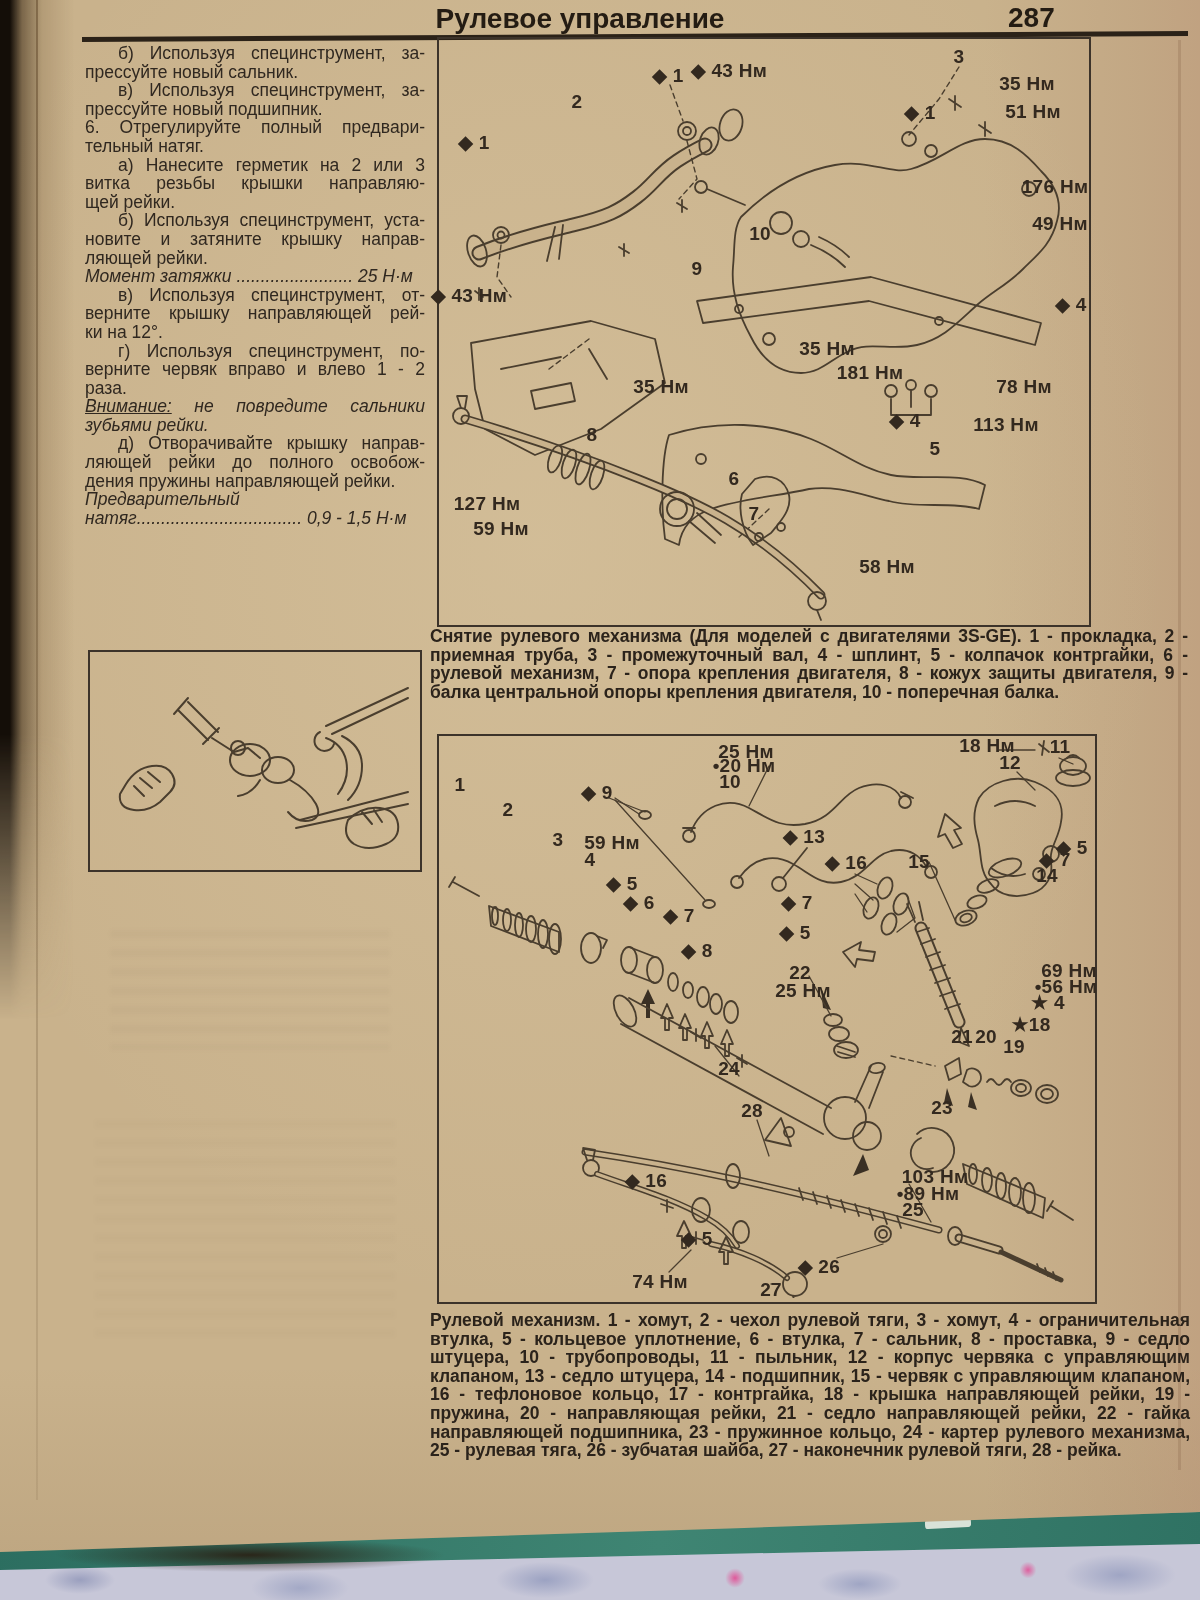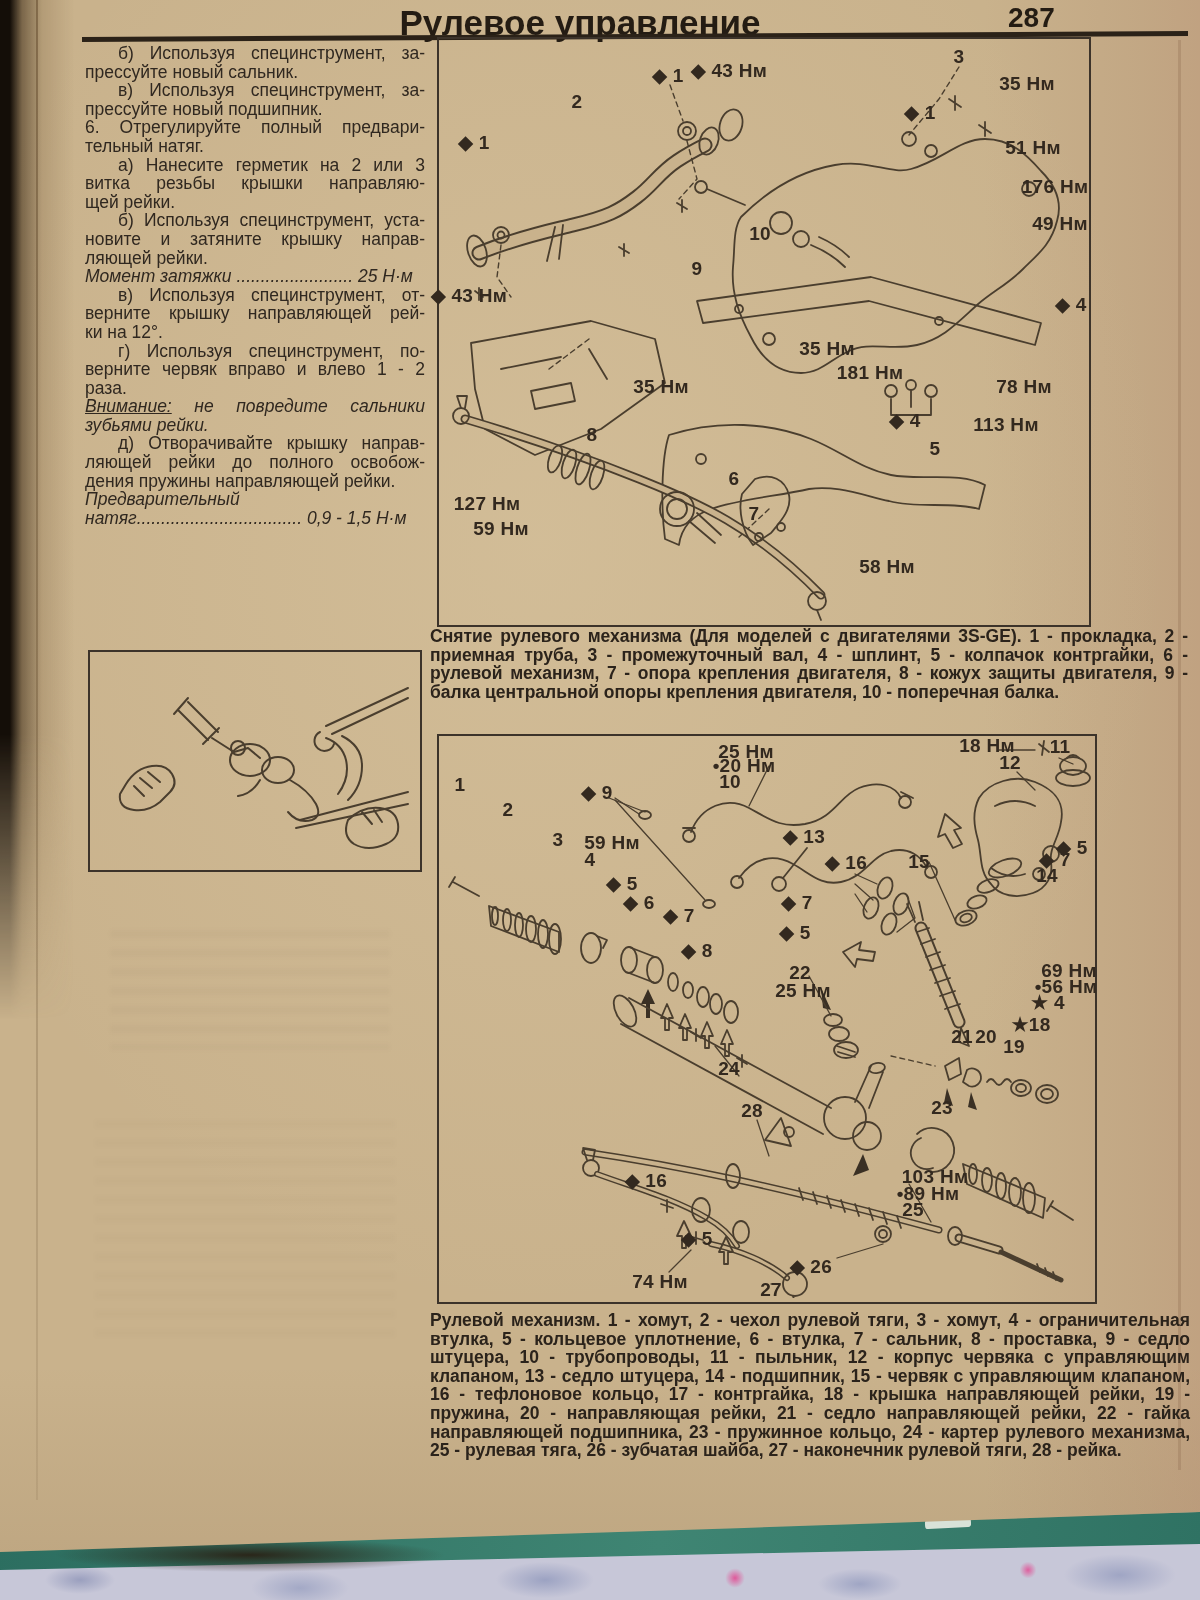--- a/index.html
+++ b/index.html
@@ -33,21 +33,21 @@
       #c9b28c;
     clip-path:polygon(0 0,1200px 0,1200px 1512px,62% 1528px,0 1552px);}
   .spine{left:0;top:0;width:78px;height:1020px;
     background:linear-gradient(to right,#140e08 0,#140e08 10px,rgba(70,52,30,.6) 22px,rgba(130,104,70,.3) 42px,rgba(0,0,0,0) 74px);
     -webkit-mask-image:linear-gradient(to bottom,#000 72%,transparent 100%);
             mask-image:linear-gradient(to bottom,#000 72%,transparent 100%);}
   .crease{left:36px;top:0;width:2px;height:1500px;background:linear-gradient(to bottom,rgba(86,62,34,.45),rgba(86,62,34,.1));}
   .page-edge-r{left:1178px;top:40px;width:3px;height:1430px;background:rgba(150,115,85,.35);}
 
   
-  .hdr-title{left:390px;top:3px;width:380px;text-align:center;font-size:35px;font-weight:700;color:#241c13;}
+  .hdr-title{left:390px;top:3px;width:380px;text-align:center;font-size:28px;font-weight:700;color:#241c13;}
   .hdr-num{left:1008px;top:2px;width:80px;font-size:28px;font-weight:700;color:#241c13;}
   .hdr-rule{left:82px;top:34px;width:1106px;height:5px;background:#2b2218;transform:rotate(-.3deg);}
 
   
   .leftcol{left:85px;top:44px;width:340px;font-size:17.5px;line-height:18.6px;color:#302820;}
   .para{margin:0;}
   .line{text-align:left;}
   .jl{text-align:justify;text-align-last:justify;}
   .p-step .line:first-child{text-indent:33px;}
   .p-spec{font-style:italic;}
@@ -287,21 +287,21 @@
   <div>
 
   <div class="dlabel" style="left: 229px; top: 36px;">◆ 1</div>
       <div class="dlabel" style="left: 290px; top: 31px;">◆ 43 Нм</div>
       <div class="dlabel" style="left: 138px; top: 63px;">2</div>
       <div class="dlabel" style="left: 35px; top: 103px;">◆ 1</div>
       <div class="dlabel" style="left: 30px; top: 256px;">◆ 43 Нм</div>
       <div class="dlabel" style="left: 520px; top: 18px;">3</div>
       <div class="dlabel" style="left: 588px; top: 45px;">35 Нм</div>
       <div class="dlabel" style="left: 481px; top: 73px;">◆ 1</div>
-      <div class="dlabel" style="left: 594px; top: 73px; margin-top: 36px;">51 Нм</div>
+      <div class="dlabel" style="left: 594px; top: 73px;">51 Нм</div>
       <div class="dlabel" style="left: 616px; top: 148px;">176 Нм</div>
       <div class="dlabel" style="left: 621px; top: 185px;">49 Нм</div>
       <div class="dlabel" style="left: 321px; top: 195px;">10</div>
       <div class="dlabel" style="left: 258px; top: 230px;">9</div>
       <div class="dlabel" style="left: 632px; top: 265px;">◆ 4</div>
       <div class="dlabel" style="left: 388px; top: 310px;">35 Нм</div>
       <div class="dlabel" style="left: 431px; top: 334px;">181 Нм</div>
       <div class="dlabel" style="left: 585px; top: 348px;">78 Нм</div>
       <div class="dlabel" style="left: 466px; top: 381px;">◆ 4</div>
       <div class="dlabel" style="left: 567px; top: 386px;">113 Нм</div>
@@ -517,21 +517,21 @@
       <div class="dlabel" style="left: 523px; top: 301px;">21</div>
       <div class="dlabel" style="left: 547px; top: 301px;">20</div>
       <div class="dlabel" style="left: 575px; top: 311px;">19</div>
       <div class="dlabel" style="left: 290px; top: 333px;">24</div>
       <div class="dlabel" style="left: 503px; top: 372px;">23</div>
       <div class="dlabel" style="left: 313px; top: 375px;">28</div>
       <div class="dlabel" style="left: 207px; top: 444px;">◆ 16</div>
       <div class="dlabel" style="left: 258px; top: 502px;">◆ 5</div>
       <div class="dlabel" style="left: 221px; top: 546px;">74 Нм</div>
       <div class="dlabel" style="left: 332px; top: 554px;">27</div>
-      <div class="dlabel" style="left: 372px; top: 530px;">◆ 26</div>
+      <div class="dlabel" style="left: 380px; top: 530px;">◆ 26</div>
       <div class="dlabel" style="left: 496px; top: 441px;">103 Нм</div>
       <div class="dlabel" style="left: 489px; top: 458px;">•89 Нм</div>
       <div class="dlabel" style="left: 474px; top: 474px;">25</div>
     </div>
 </div>
 
 <div class="abs cap cap2">Рулевой механизм. 1 - хомут, 2 - чехол рулевой тяги, 3 - хомут, 4 - ограничительная втулка, 5 - кольцевое уплотнение, 6 - втулка, 7 - сальник, 8 - проставка, 9 - седло штуцера, 10 - трубопроводы, 11 - пыльник, 12 - корпус червяка с управляющим клапаном, 13 - седло штуцера, 14 - подшипник, 15 - червяк с управляющим клапаном, 16 - тефлоновое кольцо, 17 - контргайка, 18 - крышка направляющей рейки, 19 - пружина, 20 - направляющая рейки, 21 - седло направляющей рейки, 22 - гайка направляющей подшипника, 23 - пружинное кольцо, 24 - картер рулевого механизма, 25 - рулевая тяга, 26 - зубчатая шайба, 27 - наконечник рулевой тяги, 28 - рейка.</div>
 
 <div class="abs smudge" style="left:110px;top:930px;width:280px;height:120px;opacity:.35;"></div>
 <div class="abs smudge" style="left:95px;top:1120px;width:300px;height:220px;opacity:.25;"></div>

